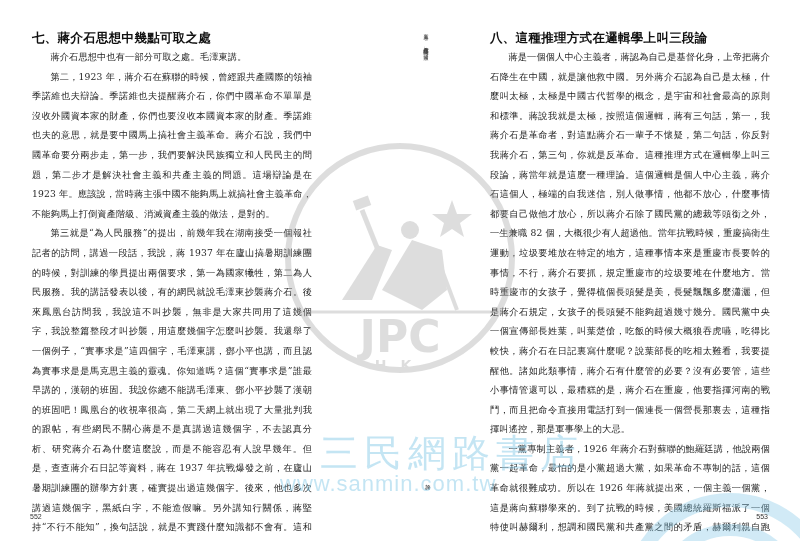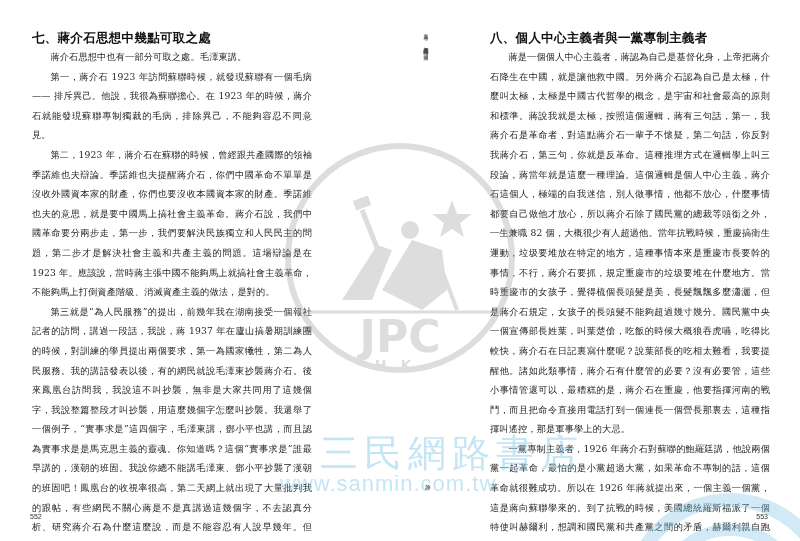--- a/index.html
+++ b/index.html
@@ -45,29 +45,28 @@
   .watermark-shop .shop-url { font-size: 22px; letter-spacing: 1px; line-height: 24px; font-family: Liberation Sans, sans-serif; margin-left: -40px; }
   .arc-deco { position: absolute; left: 610px; top: 420px; width: 220px; height: 180px; pointer-events: none; opacity: 0.35; }
 </style>
 </head>
 <body>
 
 <div class="page page-left">
   <div class="section-title">七、蔣介石思想中幾點可取之處</div>
   <div class="body-text">
     <p>蔣介石思想中也有一部分可取之處。毛澤東講。</p>
-    <p>第一，蔣介石 1923 年訪問蘇聯時候，就發現蘇聯有一個毛病 —— 排斥異己。他說，我很為蘇聯擔心。在 1923 年的時候，蔣介石就能發現蘇聯專制獨裁的毛病，排除異己，不能夠容忍不同意見。</p>
     <p>第二，1923 年，蔣介石在蘇聯的時候，曾經跟共產國際的領袖季諾維也夫辯論。季諾維也夫提醒蔣介石，你們中國革命不單單是沒收外國資本家的財產，你們也要沒收本國資本家的財產。季諾維也夫的意思，就是要中國馬上搞社會主義革命。蔣介石說，我們中國革命要分兩步走，第一步，我們要解決民族獨立和人民民主的問題，第二步才是解決社會主義和共產主義的問題。這場辯論是在 1923 年。應該說，當時蔣主張中國不能夠馬上就搞社會主義革命，不能夠馬上打倒資產階級、消滅資產主義的做法，是對的。</p>
     <p>第三就是“為人民服務”的提出，前幾年我在湖南接受一個報社記者的訪問，講過一段話，我說，蔣 1937 年在廬山搞暑期訓練團的時候，對訓練的學員提出兩個要求，第一為國家犧牲，第二為人民服務。我的講話發表以後，有的網民就說毛澤東抄襲蔣介石。後來鳳凰台訪問我，我說這不叫抄襲，無非是大家共同用了這幾個字，我說整篇整段才叫抄襲，用這麼幾個字怎麼叫抄襲。我還舉了一個例子，“實事求是”這四個字，毛澤東講，鄧小平也講，而且認為實事求是是馬克思主義的靈魂。你知道嗎？這個“實事求是”誰最早講的，漢朝的班固。我說你總不能講毛澤東、鄧小平抄襲了漢朝的班固吧！鳳凰台的收視率很高，第二天網上就出現了大量批判我的跟帖，有些網民不關心蔣是不是真講過這幾個字，不去認真分析、研究蔣介石為什麼這麼說，而是不能容忍有人說早幾年。但是，查查蔣介石日記等資料，蔣在 1937 年抗戰爆發之前，在廬山暑期訓練團的辦學方針裏，確實提出過這幾個字。後來，他也多次講過這幾個字，黑紙白字，不能造假嘛。另外講知行關係，蔣堅持“不行不能知”，換句話說，就是不實踐什麼知識都不會有。這和毛澤東講的，你要知道梨子的滋味就得咬上一口是一致的。我說蔣的思想裏頭也有一些可取的東西，不一定一概否定。</p>
   </div>
   <div class="page-number">552</div>
 </div>
 
 <div class="page page-right">
-  <div class="section-title">八、個人中心主義者與一黨專制主義者</div>
+  <div class="section-title">八、這種推理方式在邏輯學上叫三段論</div>
   <div class="body-text">
     <p>蔣是一個個人中心主義者，蔣認為自己是基督化身，上帝把蔣介石降生在中國，就是讓他救中國。另外蔣介石認為自己是太極，什麼叫太極，太極是中國古代哲學的概念，是宇宙和社會最高的原則和標準。蔣說我就是太極，按照這個邏輯，蔣有三句話，第一，我蔣介石是革命者，對這點蔣介石一輩子不懷疑，第二句話，你反對我蔣介石，第三句，你就是反革命。這種推理方式在邏輯學上叫三段論，蔣當年就是這麼一種理論。這個邏輯是個人中心主義，蔣介石這個人，極端的自我迷信，別人做事情，他都不放心，什麼事情都要自己做他才放心，所以蔣介石除了國民黨的總裁等頭銜之外，一生兼職 82 個，大概很少有人超過他。當年抗戰時候，重慶搞衛生運動，垃圾要堆放在特定的地方，這種事情本來是重慶市長要幹的事情，不行，蔣介石要抓，規定重慶市的垃圾要堆在什麼地方。當時重慶市的女孩子，覺得梳個長頭髮是美，長髮飄飄多麼瀟灑，但是蔣介石規定，女孩子的長頭髮不能夠超過幾寸幾分。國民黨中央一個宣傳部長姓葉，叫葉楚傖，吃飯的時候大概狼吞虎嚥，吃得比較快，蔣介石在日記裏寫什麼呢？說葉部長的吃相太難看，我要提醒他。諸如此類事情，蔣介石有什麼管的必要？沒有必要管，這些小事情管還可以，最糟糕的是，蔣介石在重慶，他要指揮河南的戰鬥，而且把命令直接用電話打到一個連長一個營長那裏去，這種指揮叫遙控，那是軍事學上的大忌。</p>
     <p>一黨專制主義者，1926 年蔣介石對蘇聯的鮑羅廷講，他說兩個黨一起革命，最怕的是小黨超過大黨，如果革命不專制的話，這個革命就很難成功。所以在 1926 年蔣就提出來，一個主義一個黨，這是蔣向蘇聯學來的。到了抗戰的時候，美國總統羅斯福派了一個特使叫赫爾利，想調和國民黨和共產黨之間的矛盾，赫爾利親自跑到延安，好不容易把毛澤東說服了，怎麼說服呢，兩黨合作，成立聯合政府，成立聯合軍事委員會，就這個條件，兩個黨別吵了，一塊幹革命吧。我曾經看過這個文件，毛澤東那個地方，毛澤東用毛筆簽了毛澤東三個字，也就是毛澤東同意兩個黨成立聯合政府，成立聯合軍事委員會，旁邊蔣介石那個空著，等著蔣的簽名，但是赫爾利到了重慶之後，給蔣介石彙報，蔣介石拒絕簽字。蔣介石為什麼拒絕簽字呢？在他看來，革命只能有一個黨一</p>
   </div>
   <div class="page-number">553</div>
 </div>
 
 <div class="running-header">
   <span>第五卷</span><span class="gap"></span><span>台灣年代及其隱喻、家國</span>
 </div>

